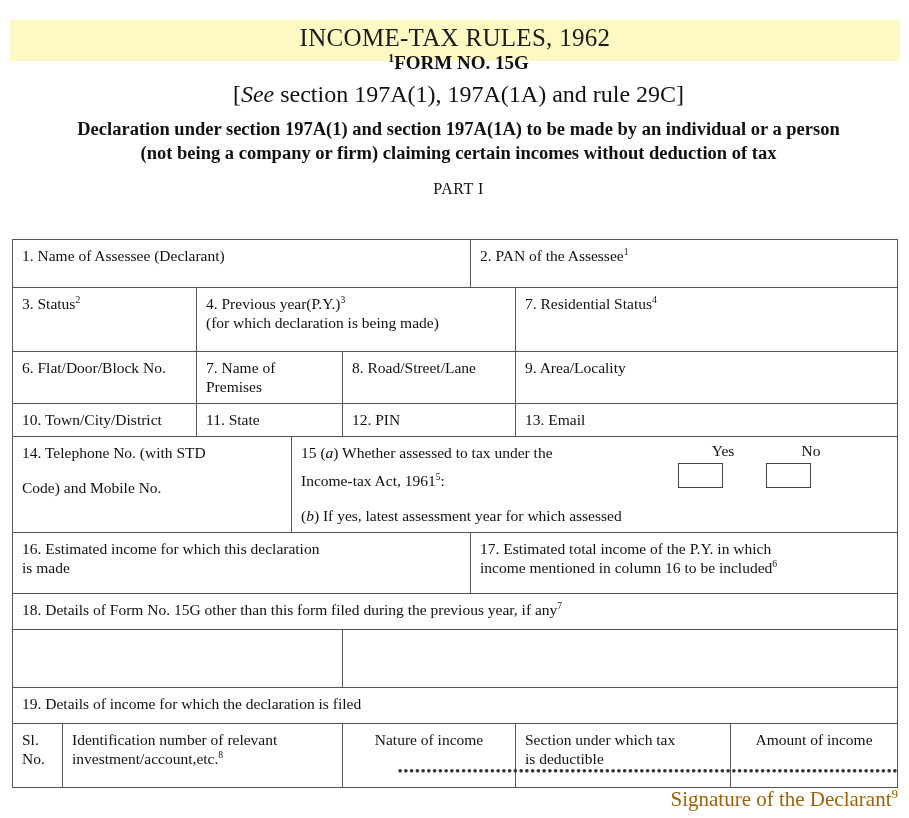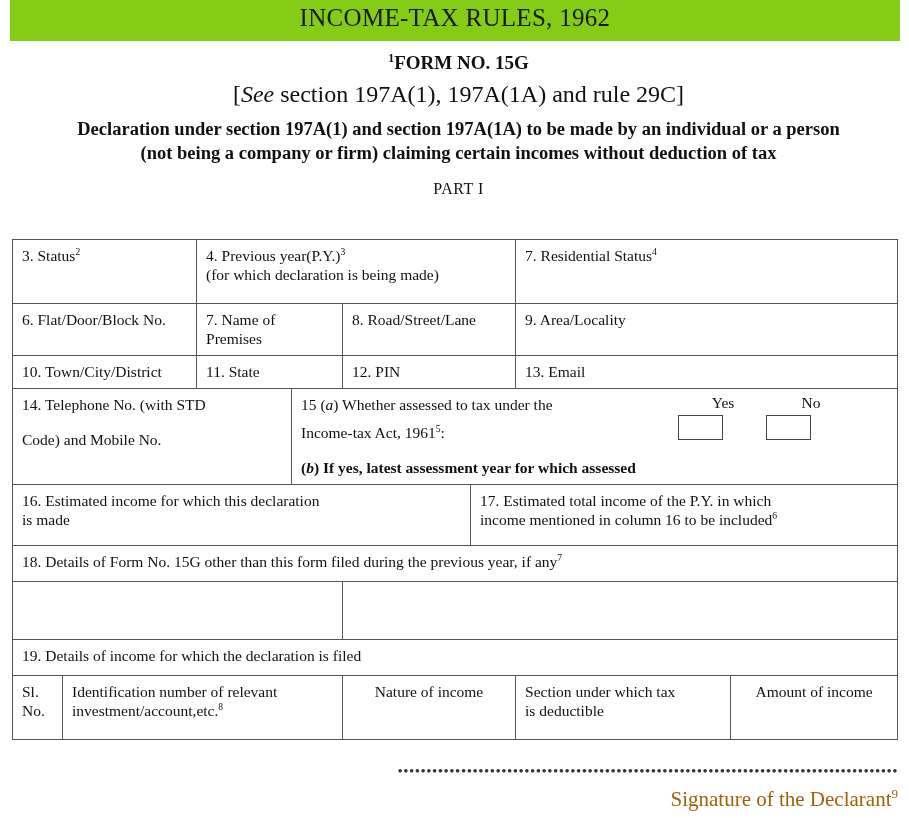--- a/index.html
+++ b/index.html
@@ -13,24 +13,24 @@
     position: relative;
     font-family: "Liberation Serif", "DejaVu Serif", serif;
     color: #111111;
     overflow: hidden;
   }
 
   
   .header-band {
     position: absolute;
     left: 10px;
-    top: 0;
+    top: 20px;
     width: 890px;
     height: 41px;
-    background: #84cc16;
+    background: #fef9c3;
   }
   .header-band-title {
     position: absolute;
     left: 0;
     right: 0;
     top: 4px;
     text-align: center;
     font-size: 25px;
     letter-spacing: 0.3px;
     color: #1a1a1a;
@@ -120,21 +120,20 @@
     width: 45px;
     height: 25px;
     border: 1.5px solid #444444;
     background: #ffffff;
     box-sizing: border-box;
   }
   .q15b {
     clear: both;
     padding-top: 16px;
     display: block;
-    font-weight: bold;
   }
 
   
   .sig-wrap {
     position: absolute;
     right: 11px;
     top: 766px;
     width: 510px;
     text-align: right;
   }
@@ -188,20 +187,28 @@
     <col style="width:95px">
     <col style="width:51px">
     <col style="width:128px">
     <col style="width:45px">
     <col style="width:102px">
     <col style="width:113px">
     <col style="width:167px">
   </colgroup>
 
   <tbody>
+      <tr>
+    <td class="cell-tall" colspan="5">
+      <span>1. Name of Assessee (Declarant)</span>
+    </td>
+    <td class="cell-tall" colspan="4">
+      <span>2. PAN of the Assessee</span><sup>1</sup>
+    </td>
+  </tr>
 
   <tr>
     <td class="cell-xtall" colspan="2">
       <span>3. Status</span><sup>2</sup>
     </td>
     <td class="cell-xtall" colspan="4">
       <span>4. Previous year(P.Y.)</span><sup>3</sup><br>
       <span>(for which declaration is being made)</span>
     </td>
     <td class="cell-xtall" colspan="3">

